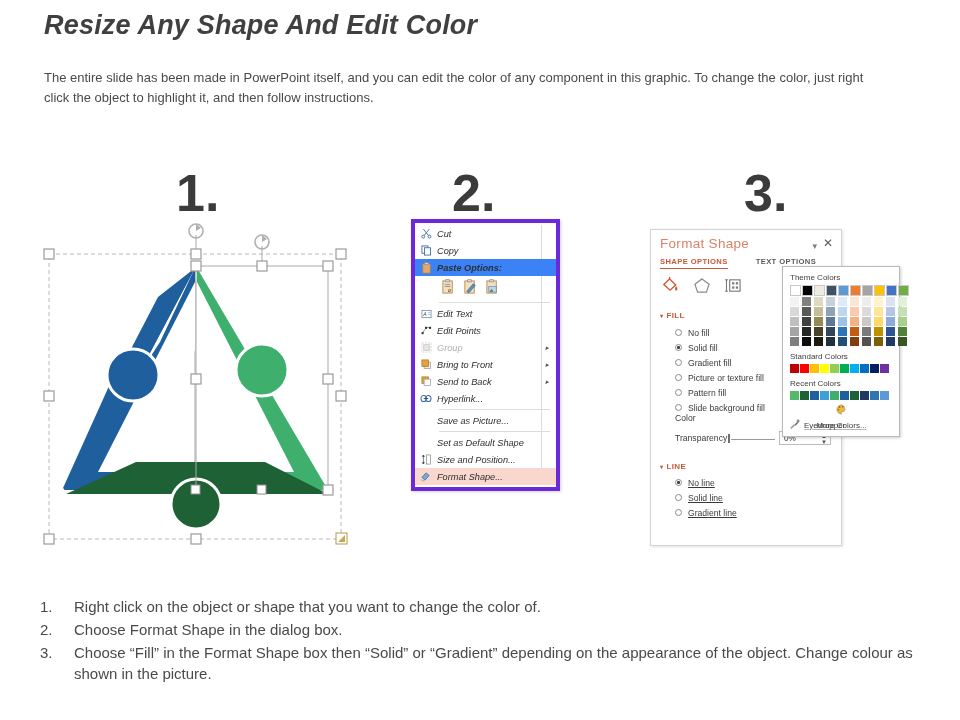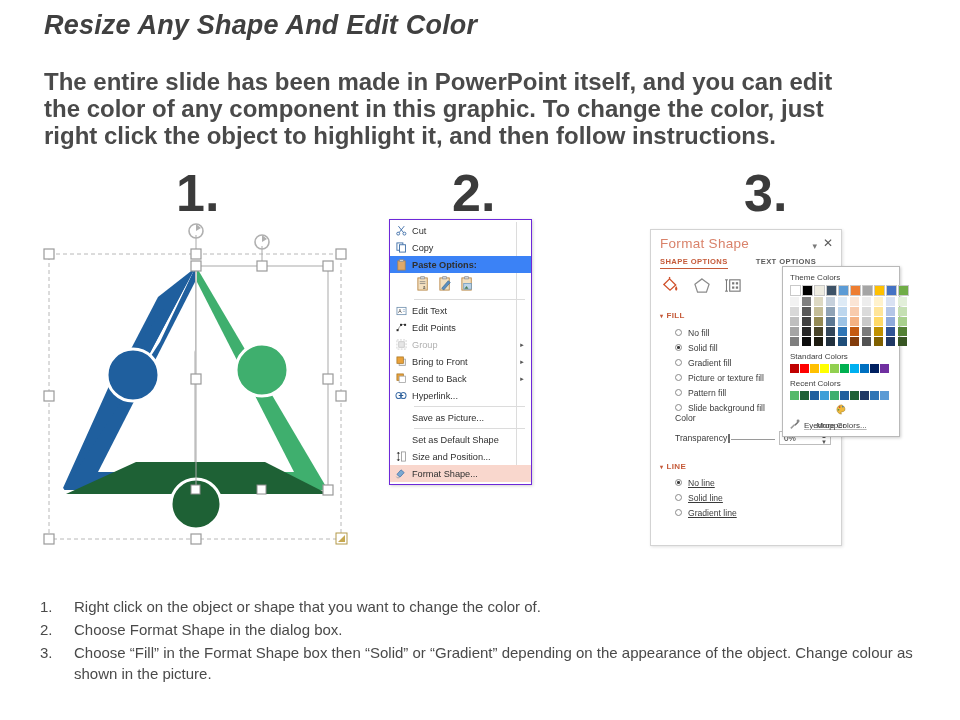--- a/index.html
+++ b/index.html
@@ -11,42 +11,42 @@
   .slide{position:relative;width:960px;height:563px;padding-left:32px;}
 
   
   .title{
     position:absolute;left:44px;top:10px;
     font-size:27px;font-style:italic;font-weight:bold;
     color:#404040;letter-spacing:.2px;white-space:nowrap;
   }
   .intro{
     position:absolute;left:44px;top:68px;width:828px;
-    font-size:24px;line-height:27px;color:#4a4a4a;font-weight:bold;
+    font-size:13px;line-height:20px;color:#4a4a4a;
   }
 
   
   .stepnum{
     position:absolute;font-size:52px;font-weight:bold;color:#3b3b3b;
     line-height:1;
   }
   #num1{left:176px;top:167px;}
   #num2{left:452px;top:167px;}
   #num3{left:744px;top:167px;}
 
   
   #shape-area{position:absolute;left:40px;top:222px;width:320px;height:328px;}
   #shape-area svg{display:block;}
 
   
   #ctx-menu{
-    position:absolute;left:389px;top:219px;width:141px;
-    background:#ffffff;border:1px solid #6d28d9;
+    position:absolute;left:411px;top:219px;width:141px;
+    background:#ffffff;border:4px solid #6d28d9;
     box-shadow:1px 1px 3px rgba(0,0,0,.18);
-    font-size:9.2px;color:#2f2f2f;padding:2px 0 2px 0;
+    font-size:9.2px;color:#2f2f2f;padding:2px 0 2px 0;font-style:italic;
   }
   .mi{
     display:flex;align-items:center;height:17px;padding:0 4px 0 0;
     position:relative;
   }
   .mi .ic{
     width:22px;min-width:22px;height:15px;display:flex;
     align-items:center;justify-content:center;
   }
   .mi .lb{flex:1;white-space:nowrap;}

